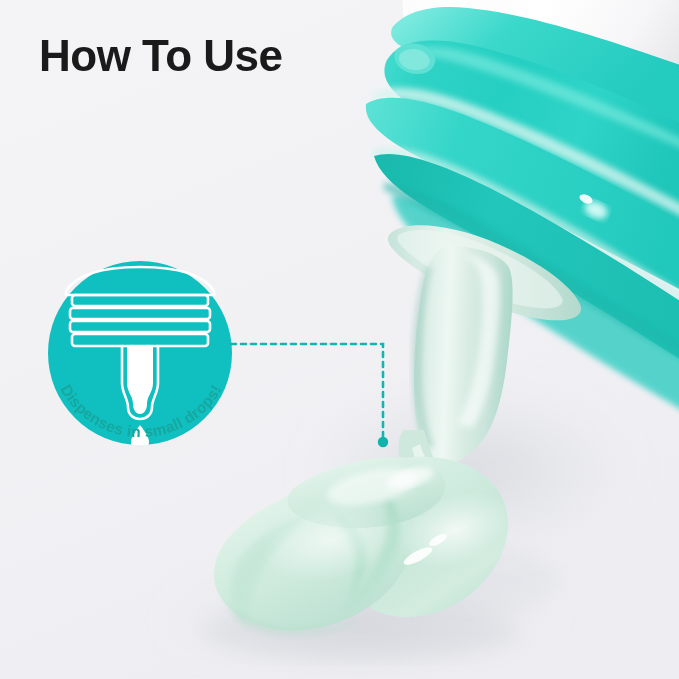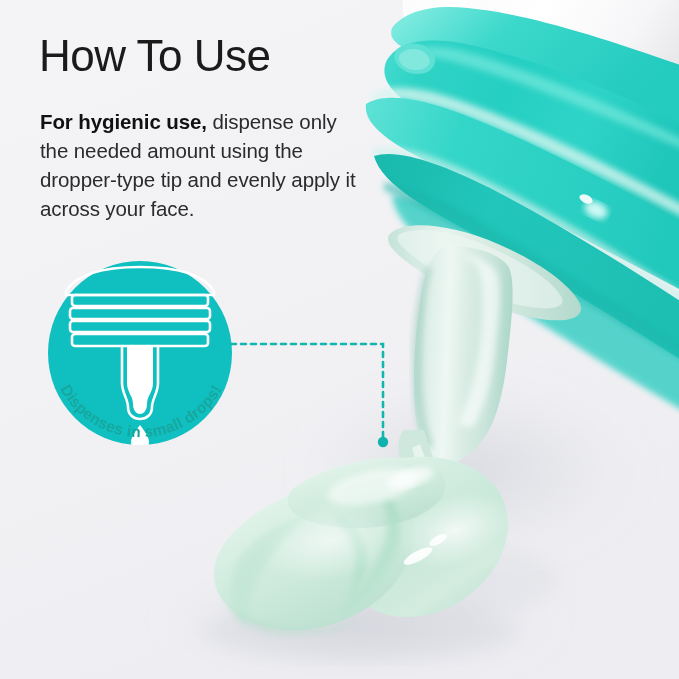--- a/index.html
+++ b/index.html
@@ -28,21 +28,21 @@
     width: 679px;
     height: 679px;
   }
 
   
   #title {
     position: absolute;
     left: 39px;
     top: 33px;
     font-size: 44px;
-    font-weight: normal;
+    font-weight: bold;
     letter-spacing: -0.5px;
     color: #1a1a1a;
     line-height: 1.05;
     white-space: nowrap;
   }
   #paragraph {
     position: absolute;
     left: 40px;
     top: 107px;
     width: 330px;
@@ -373,23 +373,20 @@
       <ellipse cx="418" cy="556" rx="16" ry="5" fill="#ffffff" opacity="0.9" transform="rotate(-28 418 556)"></ellipse>
       <ellipse cx="438" cy="540" rx="10" ry="4" fill="#ffffff" opacity="0.85" transform="rotate(-30 438 540)"></ellipse>
 
       <path d="M222 600 C252 628 312 638 364 618
                C332 640 268 642 238 622 Z" fill="#b7ddcc" opacity="0.45" filter="url(#blur3)"></path>
     </g>
   </svg>
 
   <div id="title">How To Use</div>
 
-  <div id="paragraph">
-    <span class="lead">For hygienic use,</span><span> dispense only the needed amount using the dropper-type tip and evenly apply it across your face.</span>
-  </div>
 
   <div id="badge">
     <div id="badge-circle"></div>
     <svg id="badge-icon" viewBox="0 0 184 184" aria-hidden="true">
       <g fill="none" stroke="#ffffff" stroke-width="2.6" stroke-linejoin="round" stroke-linecap="round">
 
         <path d="M18 30 C28 14 54 6 92 6 C130 6 156 14 166 30 L166 34 L18 34 Z"></path>
 
         <rect x="24" y="34" width="136" height="11" rx="3"></rect>
         <rect x="22" y="47" width="140" height="11" rx="3"></rect>

